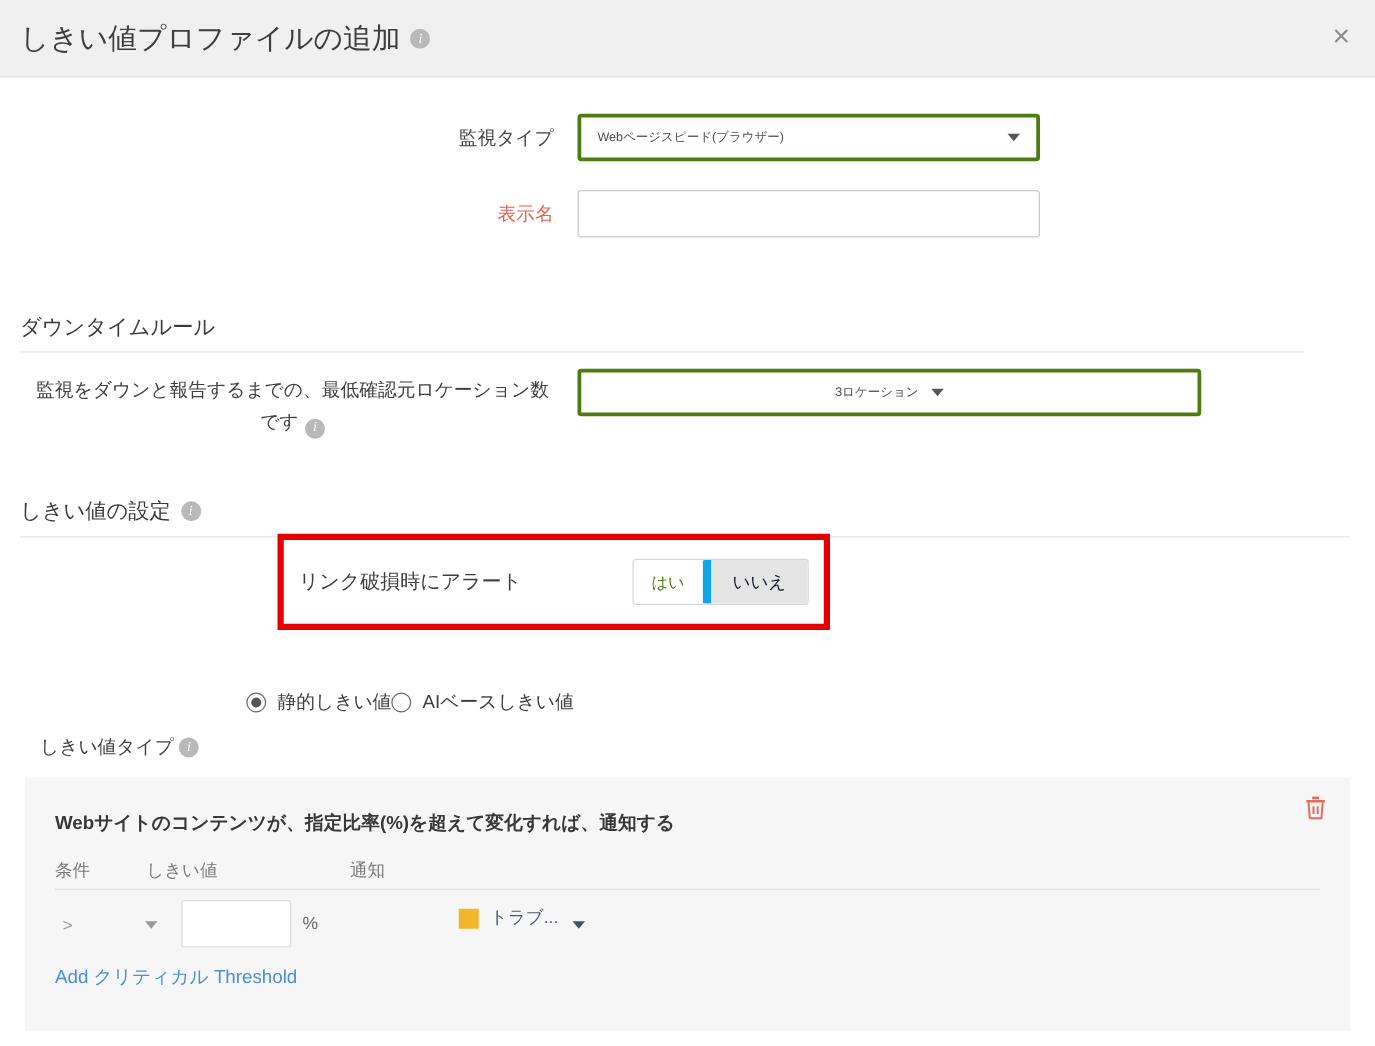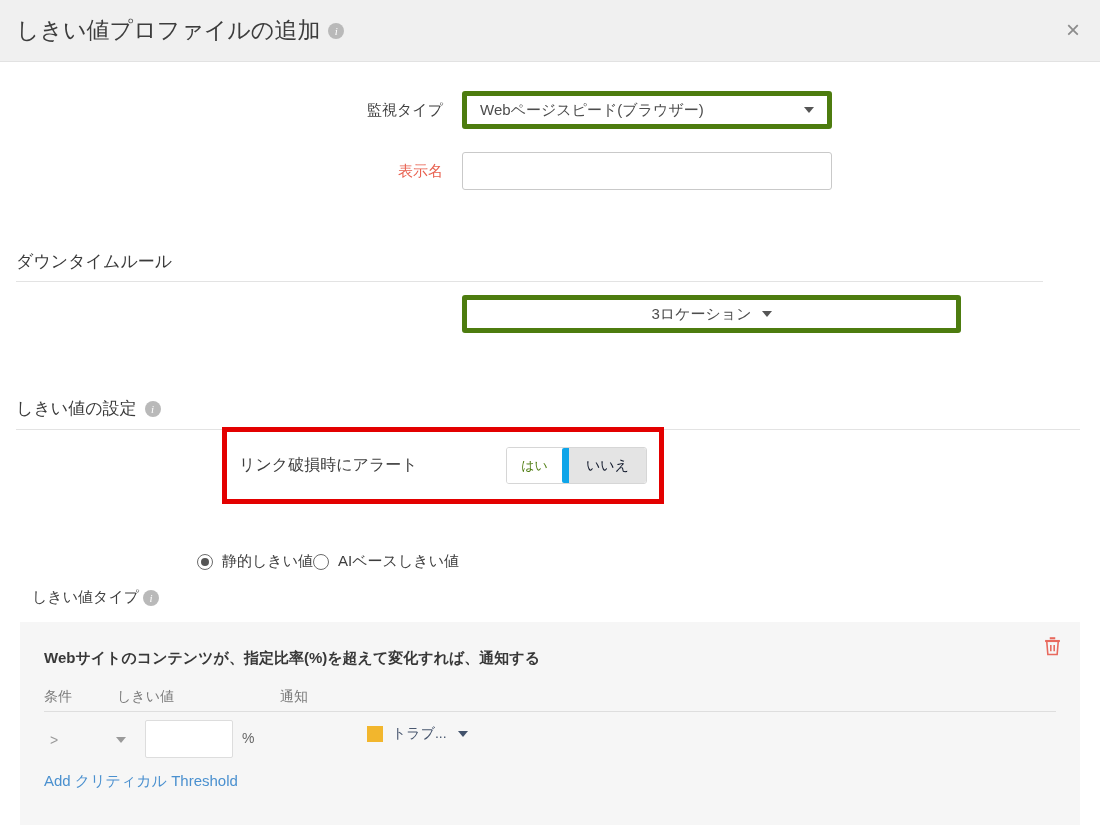--- a/index.html
+++ b/index.html
@@ -16,23 +16,23 @@
     width:16px; height:16px; border-radius:50%; background:#b9b9b9; color:#fff;
     font-size:11px; font-style:italic; font-family:"Liberation Serif",serif;
     margin-left:8px; flex:none; cursor:default; }
   .close-btn { position:absolute; right:20px; top:16px; font-size:24px; line-height:28px;
     color:#8c8c8c; cursor:pointer; }
 
   
   .lbl { position:absolute; font-size:15px; color:#3f3f3f; }
   .lbl-right { width:427px; left:16px; text-align:right; }
   .req { color:#e8604f; }
-  .selectbox { position:absolute; height:38px; background:#fff; border:5px solid #4d7c0f;
+  .selectbox { position:absolute; height:38px; background:#fff; border:3px solid #4d7c0f;
     border-radius:3px; display:flex; align-items:center; justify-content:space-between;
-    padding:0 13px; font-size:15px; color:#4d4d4d; cursor:pointer; }
+    padding:0 13px; font-size:10px; color:#4d4d4d; cursor:pointer; }
   .caret { width:0; height:0; border-left:5px solid transparent; border-right:5px solid transparent;
     border-top:6px solid #555; flex:none; margin-left:10px; }
   .textbox { position:absolute; height:38px; background:#fff; border:1px solid #c9c9c9;
     border-radius:3px; font-size:15px; color:#444; padding:0 10px; outline:none; }
   .section-title { position:absolute; left:16px; font-size:17px; color:#3a3a3a;
     display:flex; align-items:center; }
   .divider { position:absolute; left:16px; height:1px; background:#e3e3e3; }
 
   
   .lbl-monitor { top:101px; }
@@ -85,21 +85,21 @@
   .col-cond { width:73px; }
   .col-thresh { width:163px; }
   .cond-select { position:absolute; top:99px; left:24px; width:88px; height:37px;
     display:flex; align-items:center; justify-content:space-between; padding:0 6px;
     font-size:14px; color:#999; cursor:pointer; }
   .cond-select .caret { border-top-color:#9a9a9a; border-left-width:5px; border-right-width:5px; }
   .pct-input { position:absolute; top:98px; left:125px; width:88px; height:38px;
     background:#fff; border:1px solid #ddd; border-radius:2px; font-size:14px;
     padding:0 8px; outline:none; color:#444; }
   .pct-sign { position:absolute; top:108px; left:222px; font-size:14px; color:#666; }
-  .notif-dd { position:absolute; top:103px; left:347px; display:flex; align-items:center;
+  .notif-dd { position:absolute; top:103px; left:347px; display:flex; align-items:flex-end;
     gap:9px; cursor:pointer; }
   .notif-square { width:16px; height:16px; background:#f2b62d; flex:none; }
   .notif-text { font-size:14px; color:#4a5870; }
   .notif-dd .caret { border-top-color:#42526b; margin-left:2px; }
   .add-link { position:absolute; top:150px; left:24px; font-size:15px; color:#4a90cf;
     cursor:pointer; text-decoration:none; }
 </style>
 </head>
 <body>
 
@@ -116,20 +116,21 @@
     <span>Webページスピード(ブラウザー)</span>
     <span class="caret"></span>
   </div>
 
   <div class="lbl lbl-right lbl-display req">表示名</div>
   <input class="textbox inp-display" value="" style="">
 
   <div class="section-title sec-downtime">ダウンタイムルール</div>
   <div class="divider div-downtime"></div>
 
+  <div class="lbl lbl-locations"><span>監視をダウンと報告するまでの、最低確認元ロケーション数です</span><span class="info-icon">i</span></div>
   <div class="selectbox sel-locations">
     <span>3ロケーション</span>
     <span class="caret"></span>
   </div>
 
   <div class="section-title sec-threshold">
     <span>しきい値の設定</span>
     <span class="info-icon">i</span>
   </div>
   <div class="divider div-threshold"></div>

